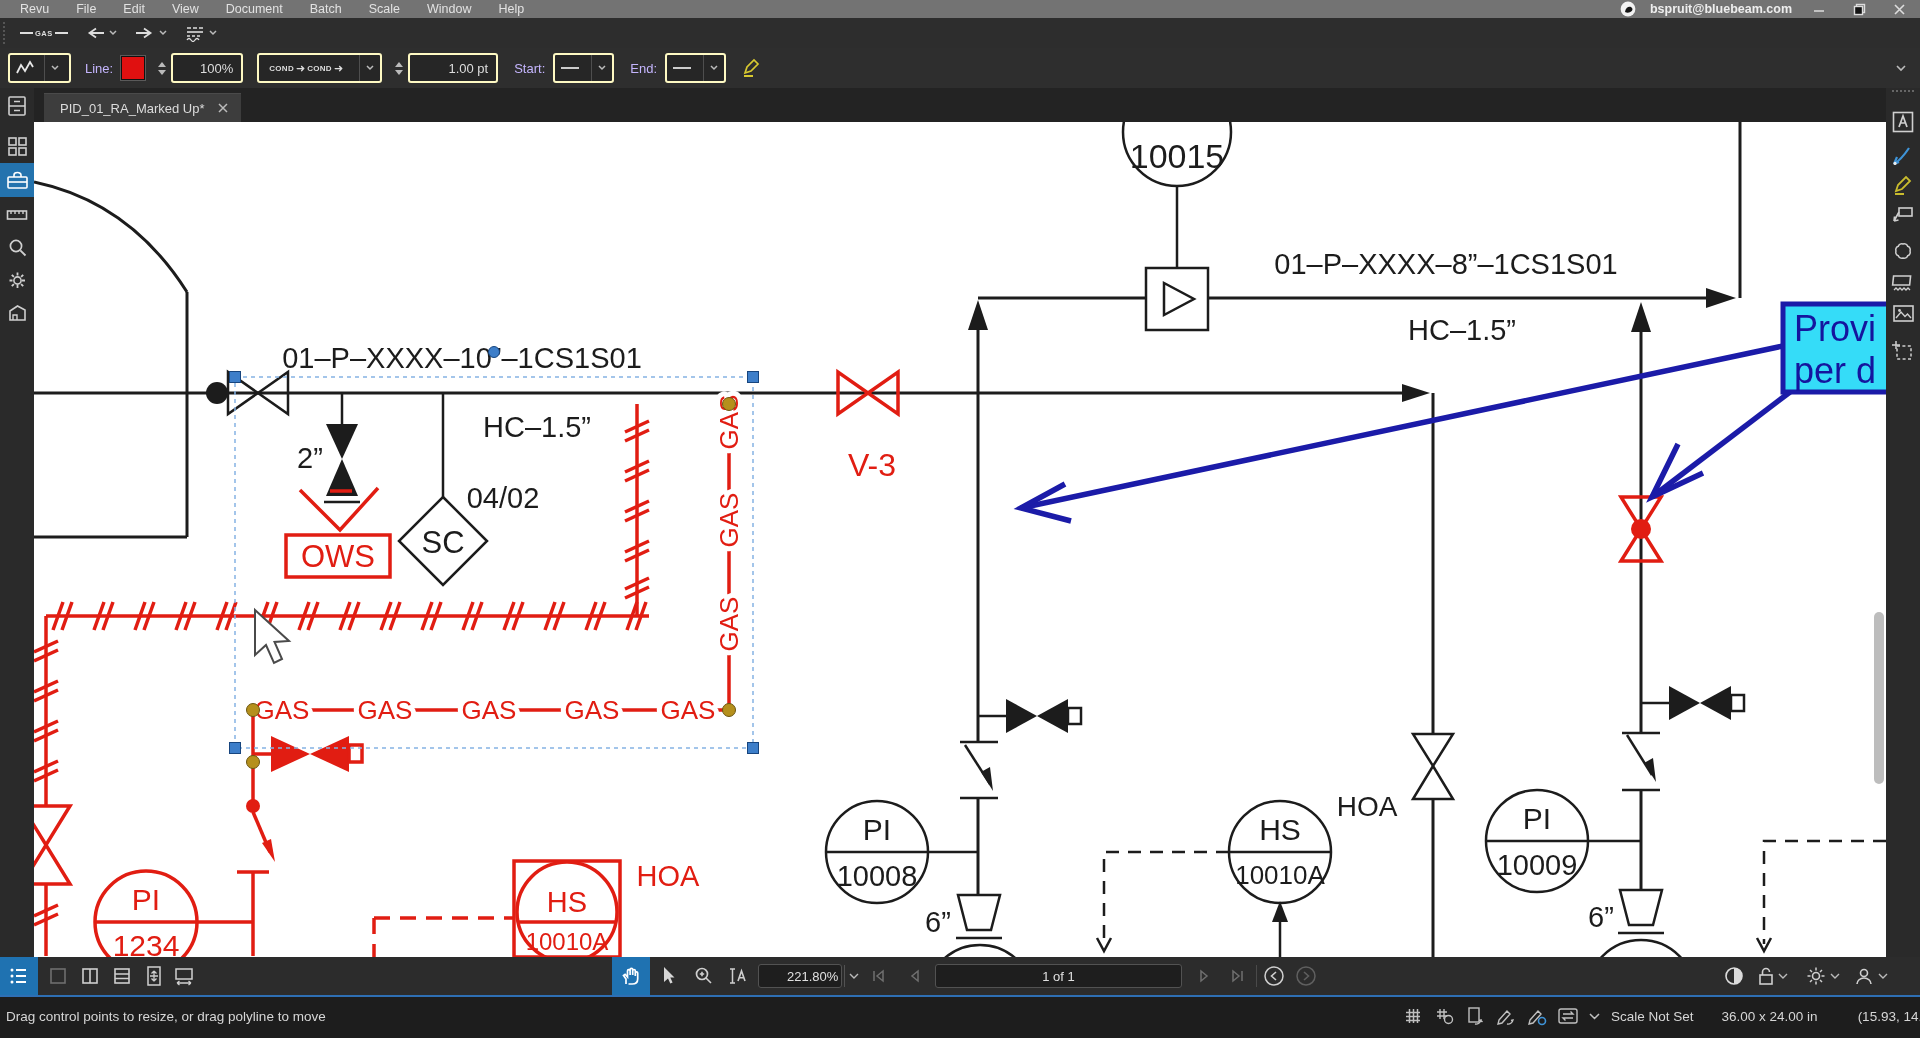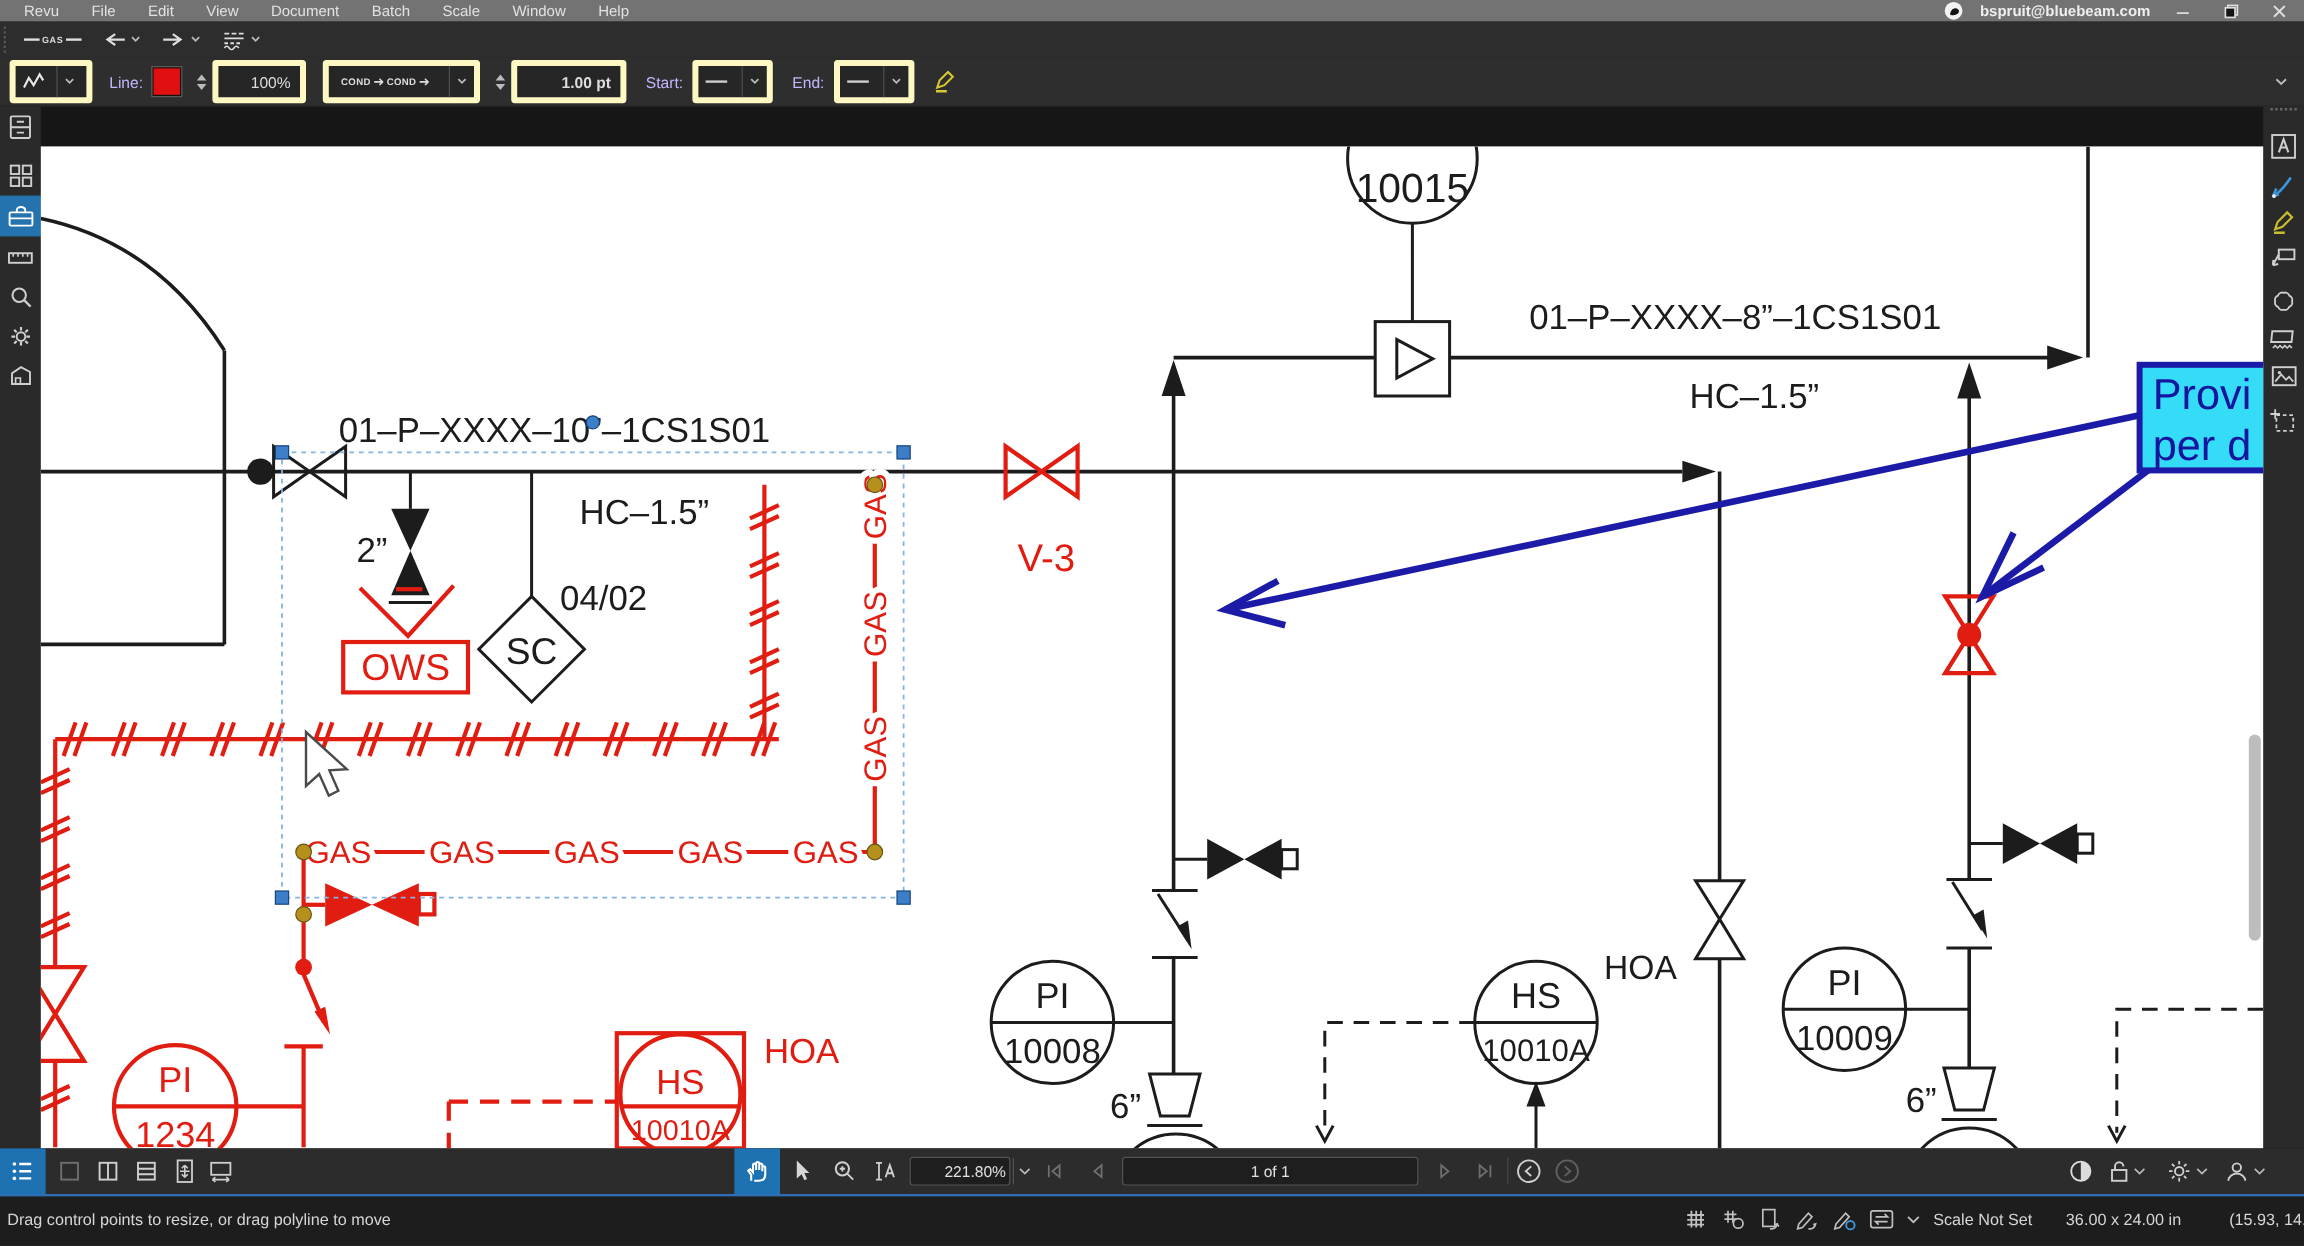--- a/index.html
+++ b/index.html
@@ -12,21 +12,21 @@
   .tb-right{position:absolute;right:0;top:0;height:18px;display:flex;align-items:center;gap:14px;padding-right:8px;text-align:center;}
   .acct{color:#eee;font-size:12.5px;font-weight:bold;}
   .winbtn{width:26px;height:16px;display:flex;align-items:center;justify-content:center;}
   .row2{left:0;top:18px;width:1920px;height:30px;background:#2d2d2d;display:flex;align-items:center;gap:6px;border-bottom:1px solid #262626;}
   .dragdots{width:4px;height:22px;margin-left:3px;border-left:2px dotted #555;}
   .qtool{display:flex;align-items:center;gap:2px;padding:2px 5px;border-radius:2px;color:#ddd;}
   .gasline{width:13px;height:2px;background:#ddd;}
   .gastxt{font-size:7.5px;font-weight:bold;color:#ddd;letter-spacing:.5px;}
   .chev{width:10px;height:10px;}
   .row3{left:0;top:48px;width:1920px;height:40px;background:#2e2e2e;display:flex;align-items:center;border-bottom:1px solid #222;}
-  .ctl{height:26px;display:flex;align-items:center;background:#262626;border:5px solid #fef9c3;border-radius:3px;color:#ddd;}
+  .ctl{height:26px;display:flex;align-items:center;background:#262626;border:2px solid #fef9c3;border-radius:3px;color:#ddd;}
   .lbl{color:#c4b5fd;font-size:13px;margin:0 8px;}
   .swatch{width:22px;height:22px;background:#e01010;border:1px solid #111;outline:1px solid #5a5a5a;}
   .spin{display:flex;flex-direction:column;justify-content:center;gap:3px;width:14px;align-items:center;margin-left:10px;}
   .spin i{display:block;width:0;height:0;border-left:4px solid transparent;border-right:4px solid transparent;}
   .spin .up{border-bottom:5px solid #bbb;}
   .spin .dn{border-top:5px solid #bbb;}
   .valbox{justify-content:flex-end;padding:0 8px;font-size:13px;}
   .combo-chev{border-left:1px solid #4e4e4e;align-self:stretch;display:flex;align-items:center;padding:0 5px;margin-left:6px;}
   .mini-cond{font-size:8px;font-weight:bold;color:#ddd;letter-spacing:.3px;}
   .mini-arrow{color:#ddd;font-size:11px;margin:0 2px;}
@@ -158,21 +158,21 @@
       <span class="combo-chev" style="margin-left:14px;">
           <svg class="chev">
             <path d="M2,3 l3,3 3,-3" fill="none" stroke="#bbb" stroke-width="1.5"></path>
           </svg>
         </span>
     </div>
     <div class="spin">
         <i class="up"></i>
         <i class="dn"></i>
       </div>
-    <div class="ctl valbox" style="width:70px;margin-left:2px;font-weight:bold;">
+    <div class="ctl valbox" style="width:70px;margin-left:2px;">
         <span>1.00 pt</span>
       </div>
     <span class="lbl" style="margin-left:16px;">Start:</span>
     <div class="ctl">
       <span class="dashprev"></span>
       <span class="combo-chev">
           <svg class="chev">
             <path d="M2,3 l3,3 3,-3" fill="none" stroke="#bbb" stroke-width="1.5"></path>
           </svg>
         </span>
@@ -192,20 +192,28 @@
           <path d="M4,20 h9" stroke="#d8c930" stroke-width="2"></path>
         </svg>
     </span>
     <span style="margin-left:auto;margin-right:12px;">
       <svg width="14" height="12">
           <path d="M3,4 l4,4 4,-4" fill="none" stroke="#bbb" stroke-width="1.6"></path>
         </svg>
     </span>
   </div>
 
+  <div class="abs tabbar">
+    <div class="tab">
+      <span>PID_01_RA_Marked Up*</span>
+      <svg width="12" height="12">
+          <path d="M2,2 L10,10 M10,2 L2,10" stroke="#bbb" stroke-width="1.5"></path>
+        </svg>
+    </div>
+  </div>
 
   <div class="abs sidebar" style="left:0;top:88px;height:869px;">
     <div class="sb-item" style="top:4px;">
       <svg width="22" height="22">
           <rect x="3" y="2" width="16" height="18" rx="1" fill="none" stroke="#cfcfcf" stroke-width="1.6"></rect>
           <path d="M3,11 h16 M8,6.5 h6 M8,15.5 h6" stroke="#cfcfcf" stroke-width="1.6"></path>
         </svg>
     </div>
     <div class="sb-item" style="top:44px;">
       <svg width="21" height="21">

